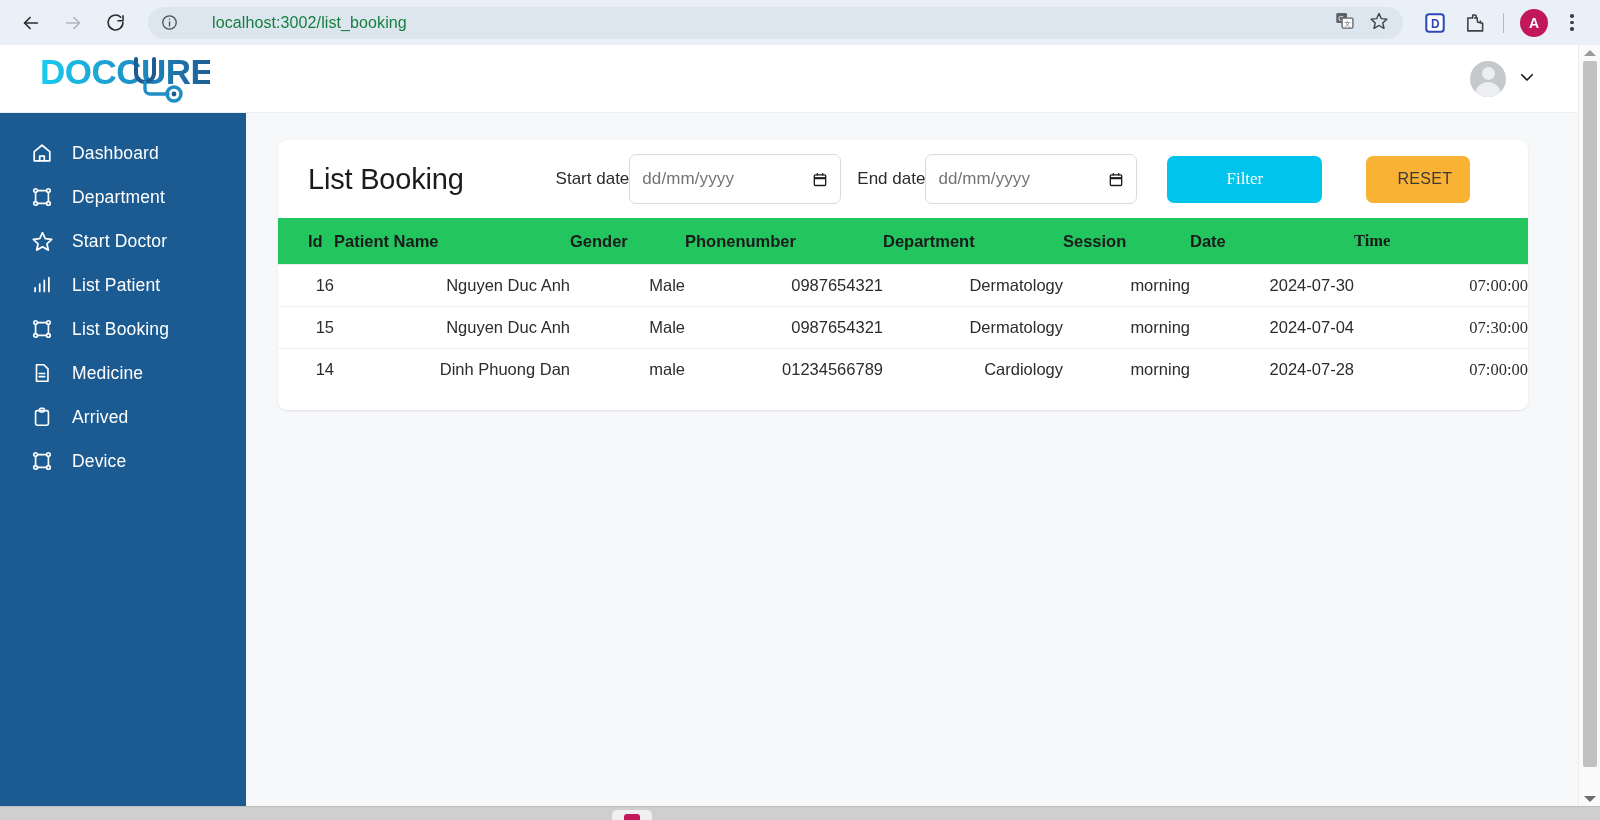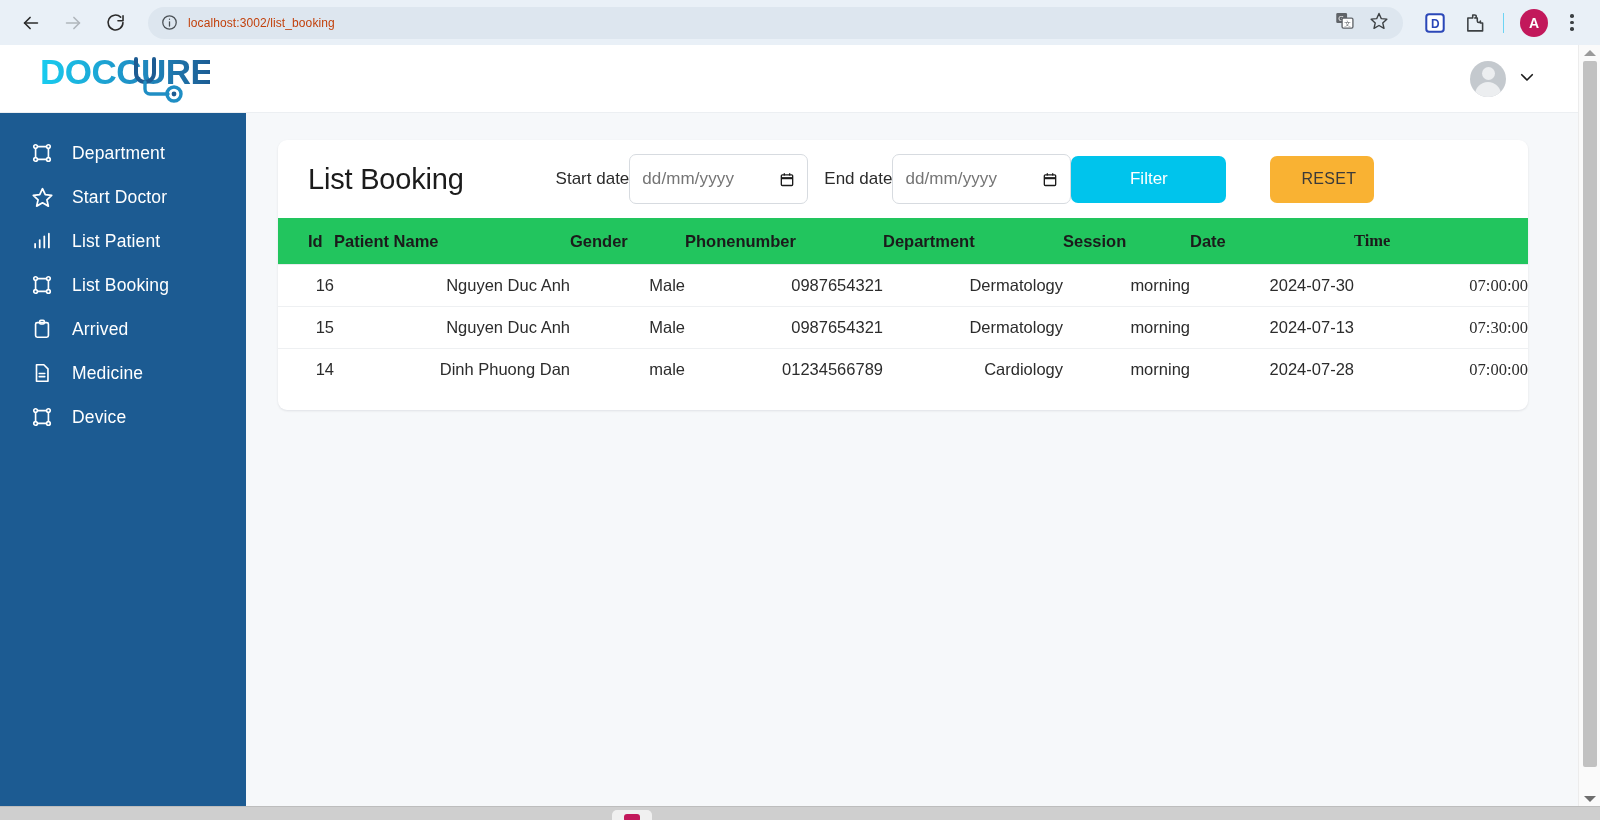--- a/index.html
+++ b/index.html
@@ -31,23 +31,24 @@
     height: 32px;
     margin-left: 12px; margin-right: 8px;
     background: #dde6ef;
     border-radius: 16px;
     display: flex; align-items: center;
     padding: 0 10px;
     max-width: 1255px;
   }
   #site-info-icon { margin-right: 10px; margin-left: 3px; display:flex; }
   #url-text {
-    font-size: 12px; color: #c2410c;
+    font-size: 16px; color: #15803d;
     font-family: "Liberation Sans", sans-serif;
     letter-spacing: 0.1px;
+    margin-left: 24px;
   }
   #omnibox-actions { margin-left: auto; display: flex; align-items: center; gap: 14px; padding-right: 4px; }
   #chrome-right { display: flex; align-items: center; gap: 16px; padding-left: 12px; }
   .ext-icon { width: 24px; height: 24px; display: flex; align-items: center; justify-content: center; }
   #chrome-divider { width: 1px; height: 20px; background: #6cd4f4; }
   #profile-avatar {
     width: 28px; height: 28px; border-radius: 50%;
     background: #c2185b; color: #fff;
     display: flex; align-items: center; justify-content: center;
     font-size: 14px; font-weight: 600;
@@ -117,21 +118,21 @@
   #card-toolbar {
     height: 78px;
     display: flex; align-items: center;
     padding-left: 30px; padding-right: 24px;
   }
   #page-title { font-size: 29px; color: #1b1b1b; font-weight: 400; letter-spacing: -0.2px; }
 
   .date-group { display: flex; align-items: center; }
   .date-label { font-size: 17px; color: #2b2b2b; white-space: nowrap; }
   .date-input {
-    width: 179px; height: 50px;
+    width: 212px; height: 50px;
     border: 1px solid #d7dbe0; border-radius: 7px;
     background: #fff;
     display: flex; align-items: center;
     padding: 4px 12px;
   }
   .date-placeholder { font-size: 17px; color: #757575; letter-spacing: 0.1px; }
   .cal-icon { margin-left: auto; display: flex; }
 
   .tb-btn {
     height: 47px; border-radius: 7px; border: none;
@@ -302,20 +303,29 @@
     <span>
       <svg width="18" height="18" viewBox="0 0 24 24" fill="none" stroke="#1b1b1b" stroke-width="2.2" stroke-linecap="round" stroke-linejoin="round">
         <polyline points="5 9 12 16 19 9"></polyline>
       </svg>
     </span>
   </div>
 </div>
 
 <nav id="sidebar">
 
+  <div class="side-item">
+    <span class="side-icon">
+      <svg width="22" height="22" viewBox="0 0 24 24" fill="none" stroke="#ffffff" stroke-width="1.9" stroke-linecap="round" stroke-linejoin="round">
+        <path d="M3.5 10.5 12 3.5l8.5 7v10h-17z"></path>
+          <path d="M9.5 20.5v-5h5v5"></path>
+      </svg>
+    </span>
+    <span class="side-label">Dashboard</span>
+  </div>
 
   <div class="side-item">
     <span class="side-icon">
       <svg width="22" height="22" viewBox="0 0 24 24" fill="none" stroke="#ffffff" stroke-width="1.8">
         <path d="M5 7v10M19 7v10M7 5h10M7 19h10"></path>
         <circle cx="5" cy="5" r="2"></circle>
           <circle cx="19" cy="5" r="2"></circle>
         <circle cx="5" cy="19" r="2"></circle>
           <circle cx="19" cy="19" r="2"></circle>
       </svg>
@@ -353,35 +363,35 @@
         <circle cx="5" cy="19" r="2"></circle>
           <circle cx="19" cy="19" r="2"></circle>
       </svg>
     </span>
     <span class="side-label">List Booking</span>
   </div>
 
   <div class="side-item">
     <span class="side-icon">
       <svg width="22" height="22" viewBox="0 0 24 24" fill="none" stroke="#ffffff" stroke-width="1.8" stroke-linejoin="round">
+        <path d="M6 3h8l4.5 4.5V21H6z"></path>
+          <path d="M9 12.5h6M9 16h6" stroke-linecap="round"></path>
+      </svg>
+    </span>
+    <span class="side-label">Medicine</span>
+  </div>
+
+  <div class="side-item">
+    <span class="side-icon">
+      <svg width="22" height="22" viewBox="0 0 24 24" fill="none" stroke="#ffffff" stroke-width="1.8" stroke-linejoin="round">
         <rect x="5" y="5" width="14" height="16" rx="1.8"></rect>
         <rect x="9.5" y="2.5" width="5" height="4" rx="1.2"></rect>
       </svg>
     </span>
     <span class="side-label">Arrived</span>
-  </div>
-
-  <div class="side-item">
-    <span class="side-icon">
-      <svg width="22" height="22" viewBox="0 0 24 24" fill="none" stroke="#ffffff" stroke-width="1.8" stroke-linejoin="round">
-        <path d="M6 3h8l4.5 4.5V21H6z"></path>
-          <path d="M9 12.5h6M9 16h6" stroke-linecap="round"></path>
-      </svg>
-    </span>
-    <span class="side-label">Medicine</span>
   </div>
 
   <div class="side-item">
     <span class="side-icon">
       <svg width="22" height="22" viewBox="0 0 24 24" fill="none" stroke="#ffffff" stroke-width="1.8">
         <path d="M5 7v10M19 7v10M7 5h10M7 19h10"></path>
         <circle cx="5" cy="5" r="2"></circle>
           <circle cx="19" cy="5" r="2"></circle>
         <circle cx="5" cy="19" r="2"></circle>
           <circle cx="19" cy="19" r="2"></circle>
@@ -420,21 +430,21 @@
             <svg width="16" height="17" viewBox="0 0 24 24" fill="none" stroke="#1b1b1b" stroke-width="2">
               <rect x="3.5" y="5" width="17" height="16" rx="1.5"></rect>
               <line x1="3.5" y1="10" x2="20.5" y2="10" stroke-width="3.2"></line>
               <line x1="8" y1="2.5" x2="8" y2="6"></line>
                 <line x1="16" y1="2.5" x2="16" y2="6"></line>
             </svg>
           </span>
         </div>
       </div>
 
-      <button id="filter-button" class="tb-btn" style="">Filter</button>
+      <button id="filter-button" class="tb-btn" style="margin-left:30px;font-family:Liberation Serif, serif;">Filter</button>
       <button id="reset-button" class="tb-btn" style="margin-left:44px;">RESET</button>
     </div>
 
     <table id="booking-table">
       <thead>
         <tr>
           <th class="col-id">Id</th>
           <th class="col-name">Patient Name</th>
           <th class="col-gender">Gender</th>
           <th class="col-phone">Phonenumber</th>
@@ -455,21 +465,21 @@
           <td class="col-date">2024-07-30</td>
           <td class="col-time">07:00:00</td>
         </tr>
         <tr>
           <td class="col-id">15</td>
           <td class="col-name">Nguyen Duc Anh</td>
           <td class="col-gender">Male</td>
           <td class="col-phone">0987654321</td>
           <td class="col-dept">Dermatology</td>
           <td class="col-session">morning</td>
-          <td class="col-date">2024-07-13</td>
+          <td class="col-date">2024-07-04</td>
           <td class="col-time">07:30:00</td>
         </tr>
         <tr>
           <td class="col-id">14</td>
           <td class="col-name">Dinh Phuong Dan</td>
           <td class="col-gender">male</td>
           <td class="col-phone">01234566789</td>
           <td class="col-dept">Cardiology</td>
           <td class="col-session">morning</td>
           <td class="col-date">2024-07-28</td>

